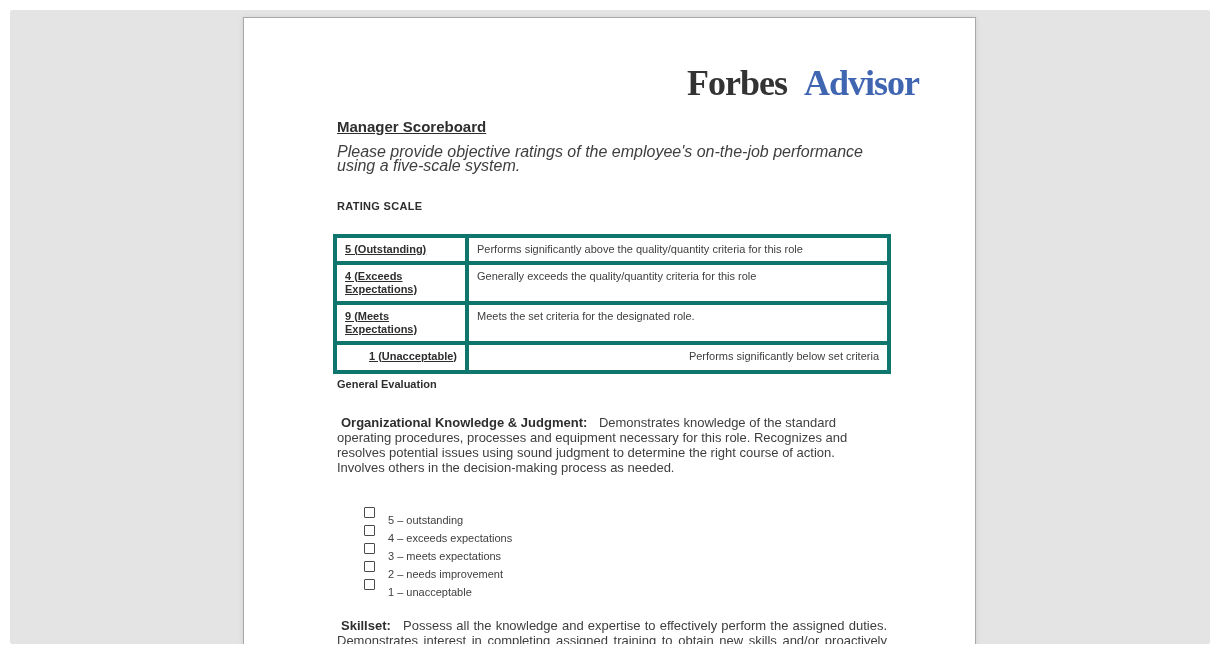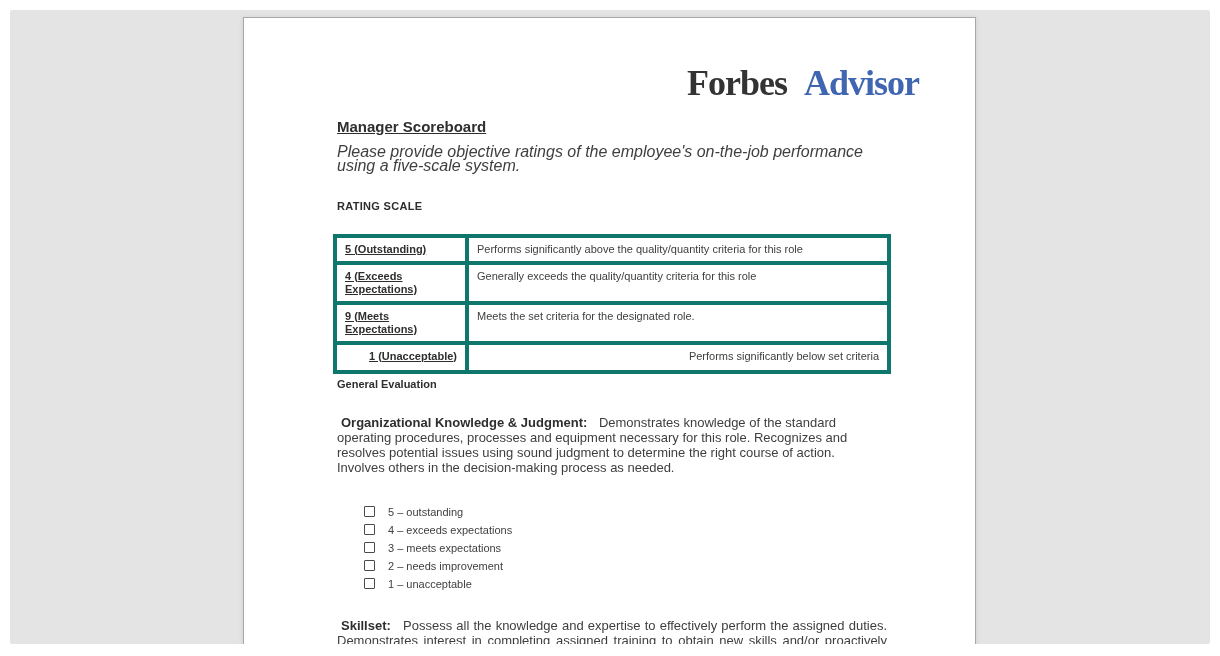--- a/index.html
+++ b/index.html
@@ -48,21 +48,21 @@
   tr.row-2line  { height:40px; }
   tr.row-last   { height:29px;text-align:right; }
 
   
   .para { margin-top:17px; width:552px; font-size:13px; line-height:15px; color:#3e3e3e; }
   .para .inline-label { font-weight:bold; color:#2e2e2e; }
   .para.justified { width:558px; text-align:justify; }
 
   
   .options { margin:20px 0 0 23px; }
-  .option  { display:flex; align-items:center; height:18px; }
+  .option  { display:flex; height:18px; }
   .checkbox { width:11px; height:11px; border:1.5px solid #4a4a4a;
               border-radius:1px; background:#ffffff; margin-right:9px; flex:none; }
   .option-label { font-size:11px; color:#3e3e3e; line-height:18px; }
 </style>
 </head>
 <body>
 
 <div class="viewport">
   <div class="page">
 

